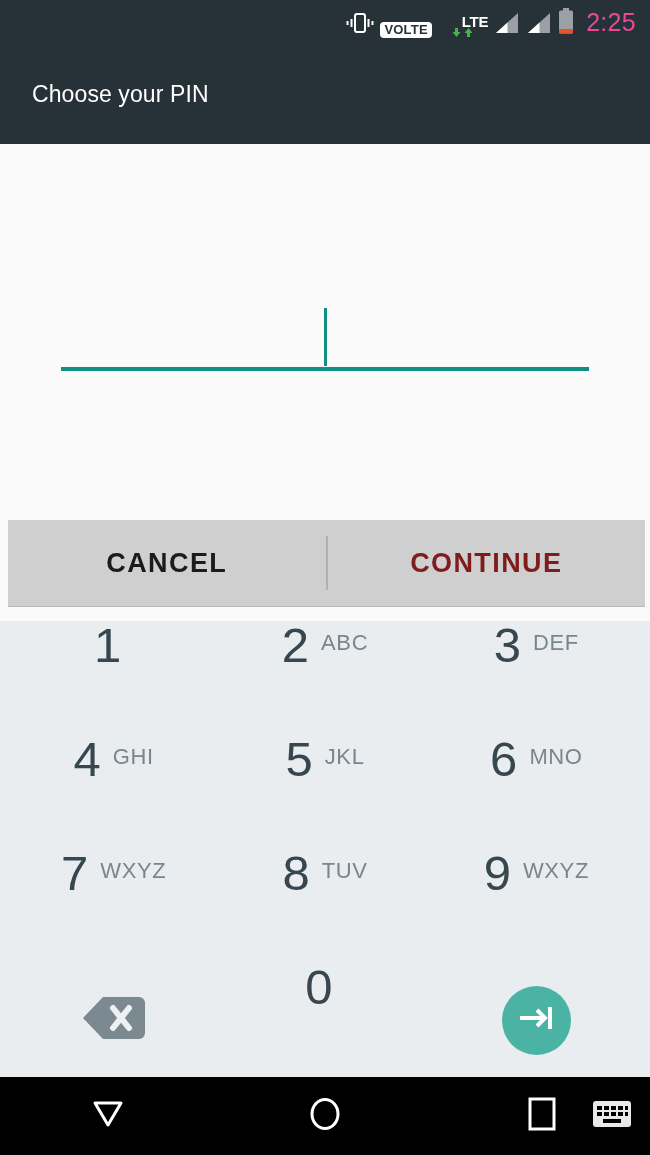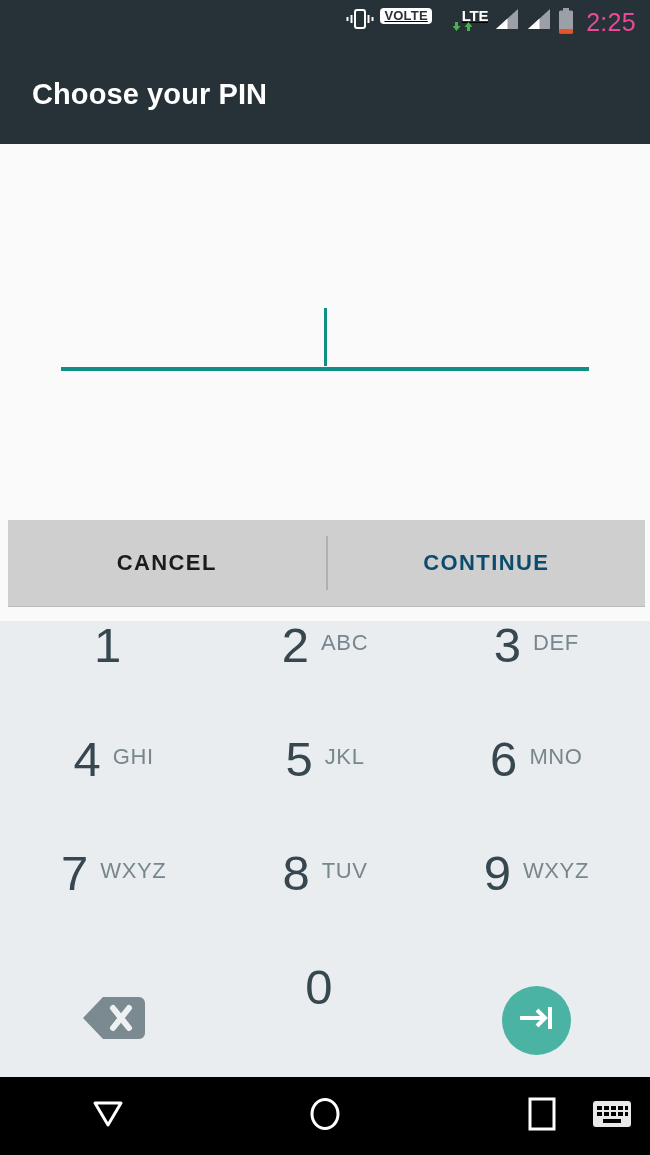--- a/index.html
+++ b/index.html
@@ -18,21 +18,21 @@
 
   
   .status-bar {
     height: 45px;
     background: #263238;
     display: flex; align-items: center; justify-content: flex-end;
     padding: 0 14px 0 0;
     gap: 10px;
     flex: 0 0 45px;
   }
-  .status-icons { display: flex; align-items: flex-start; gap: 6px; text-decoration: underline; }
+  .status-icons { display: flex; align-items: flex-end; gap: 6px; }
   .vibrate-icon { display: block; }
   .volte-badge {
     background: #ffffff; color: #263238;
     font-size: 13px; font-weight: bold;
     border-radius: 4px;
     padding: 1px 4px 2px 4px;
     letter-spacing: 0.2px;
     line-height: 1;
   }
   .lte-group {
@@ -51,22 +51,22 @@
   
   .app-header {
     height: 99px;
     background: #263238;
     display: flex; align-items: center;
     padding: 0 32px;
     flex: 0 0 99px;
   }
   .app-header-title {
     color: #ffffff;
-    font-size: 29px;
-    font-weight: bold;
+    font-size: 23px;
+    font-weight: normal;
     letter-spacing: 0.1px;
   }
 
   
   .content {
     flex: 1 1 auto;
     background: #fafafa;
     position: relative;
     display: flex; flex-direction: column; align-items: center;
     overflow: hidden;
@@ -100,25 +100,25 @@
     left: 8px; right: 5px;
     top: 376px;
     height: 87px;
     background: #cfcfcf;
     border-bottom: 1px solid #b9b9b9;
     display: flex; align-items: stretch;
   }
   .action-btn {
     flex: 1 1 50%;
     display: flex; align-items: center; justify-content: center;
-    font-size: 22px; font-weight: bold;
+    font-size: 27px; font-weight: bold;
     letter-spacing: 1.4px;
   }
   .action-btn.cancel { color: #1b1b1b; }
-  .action-btn.continue { color: #0c4a6e; }
+  .action-btn.continue { color: #7f1d1d; }
   .action-divider {
     width: 2px;
     background: #b0b0b0;
     align-self: center;
     height: 54px;
   }
 
   
   .keypad {
     flex: 0 0 456px;

